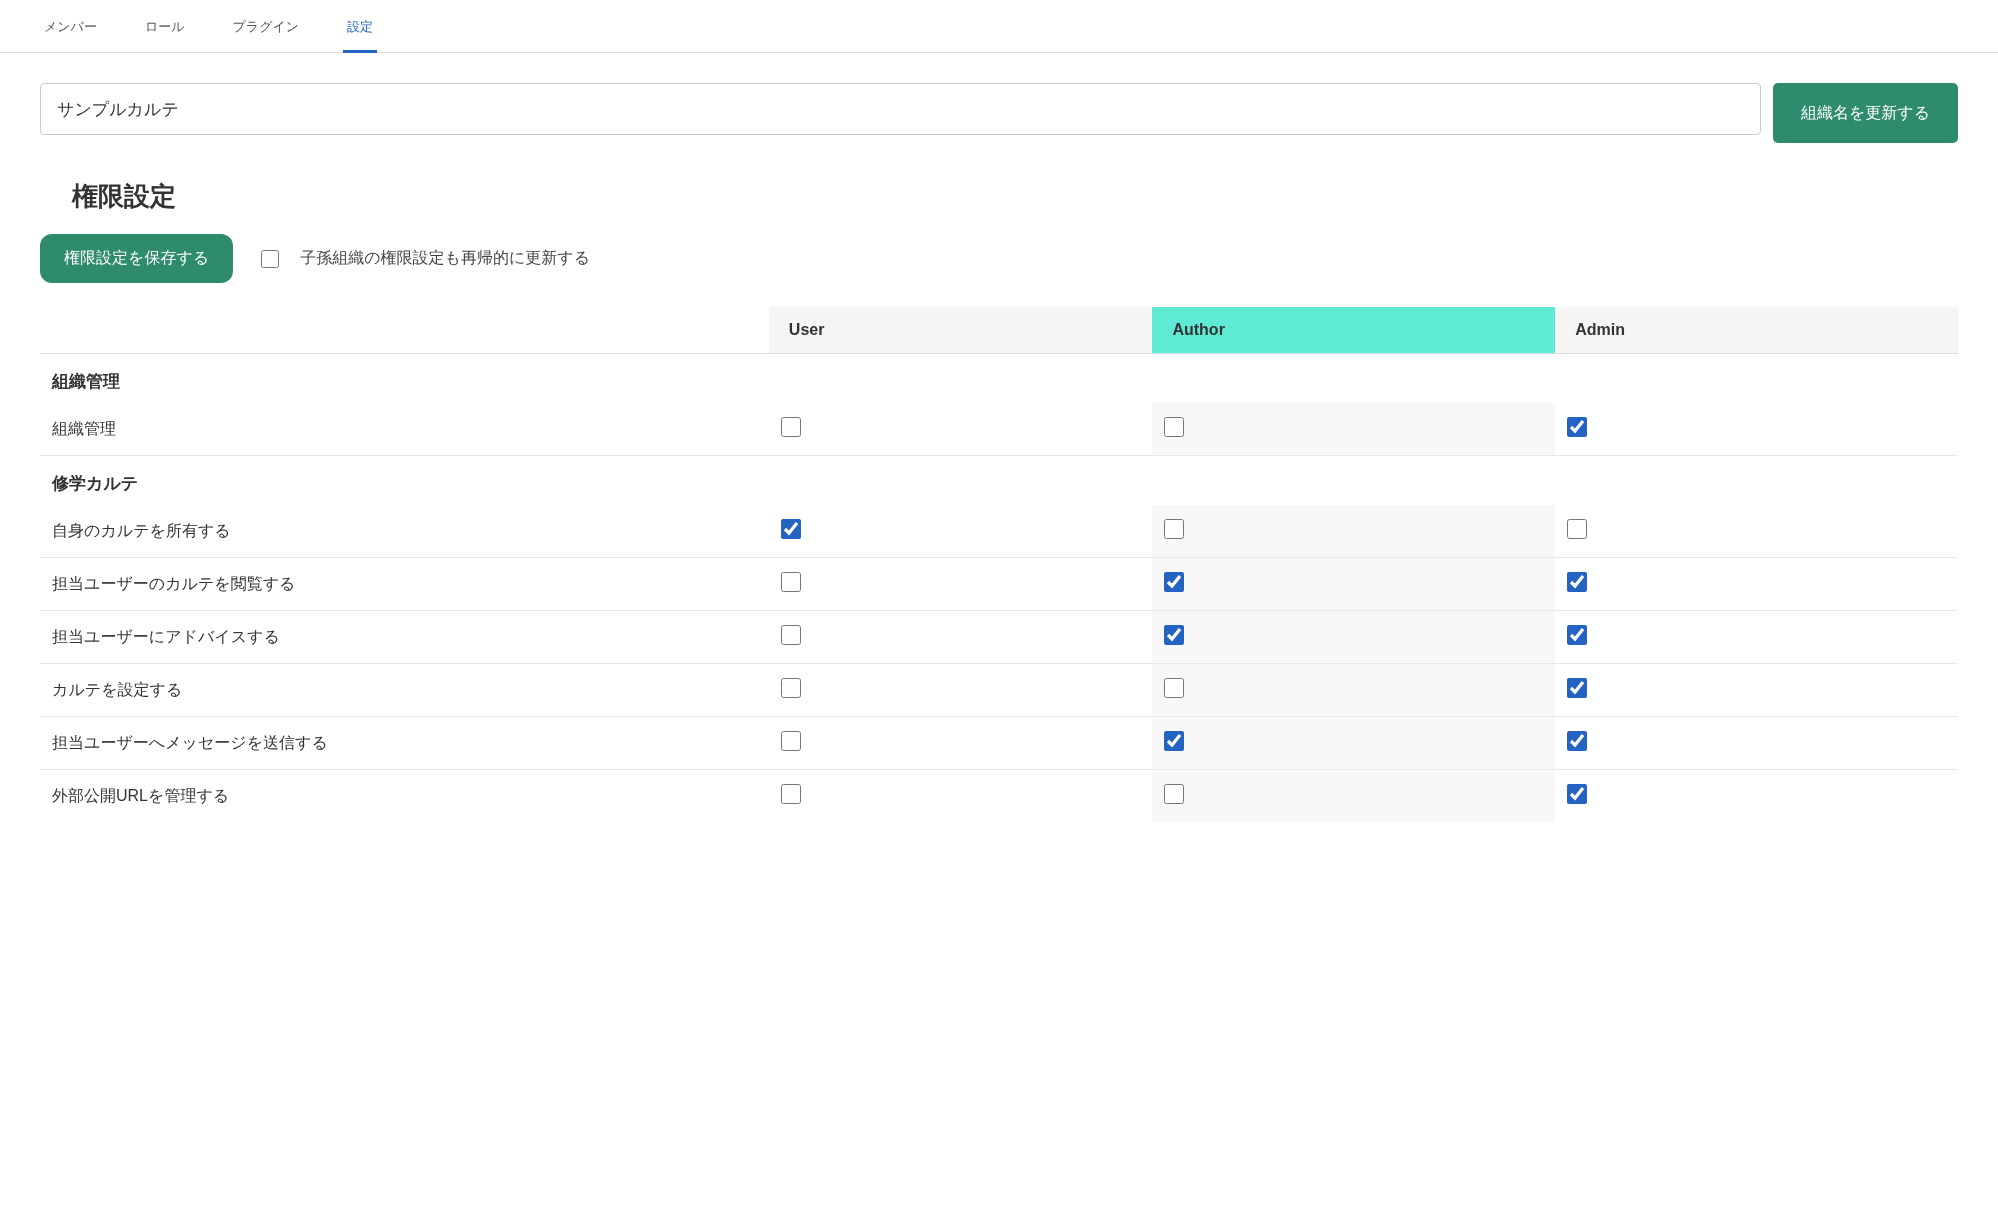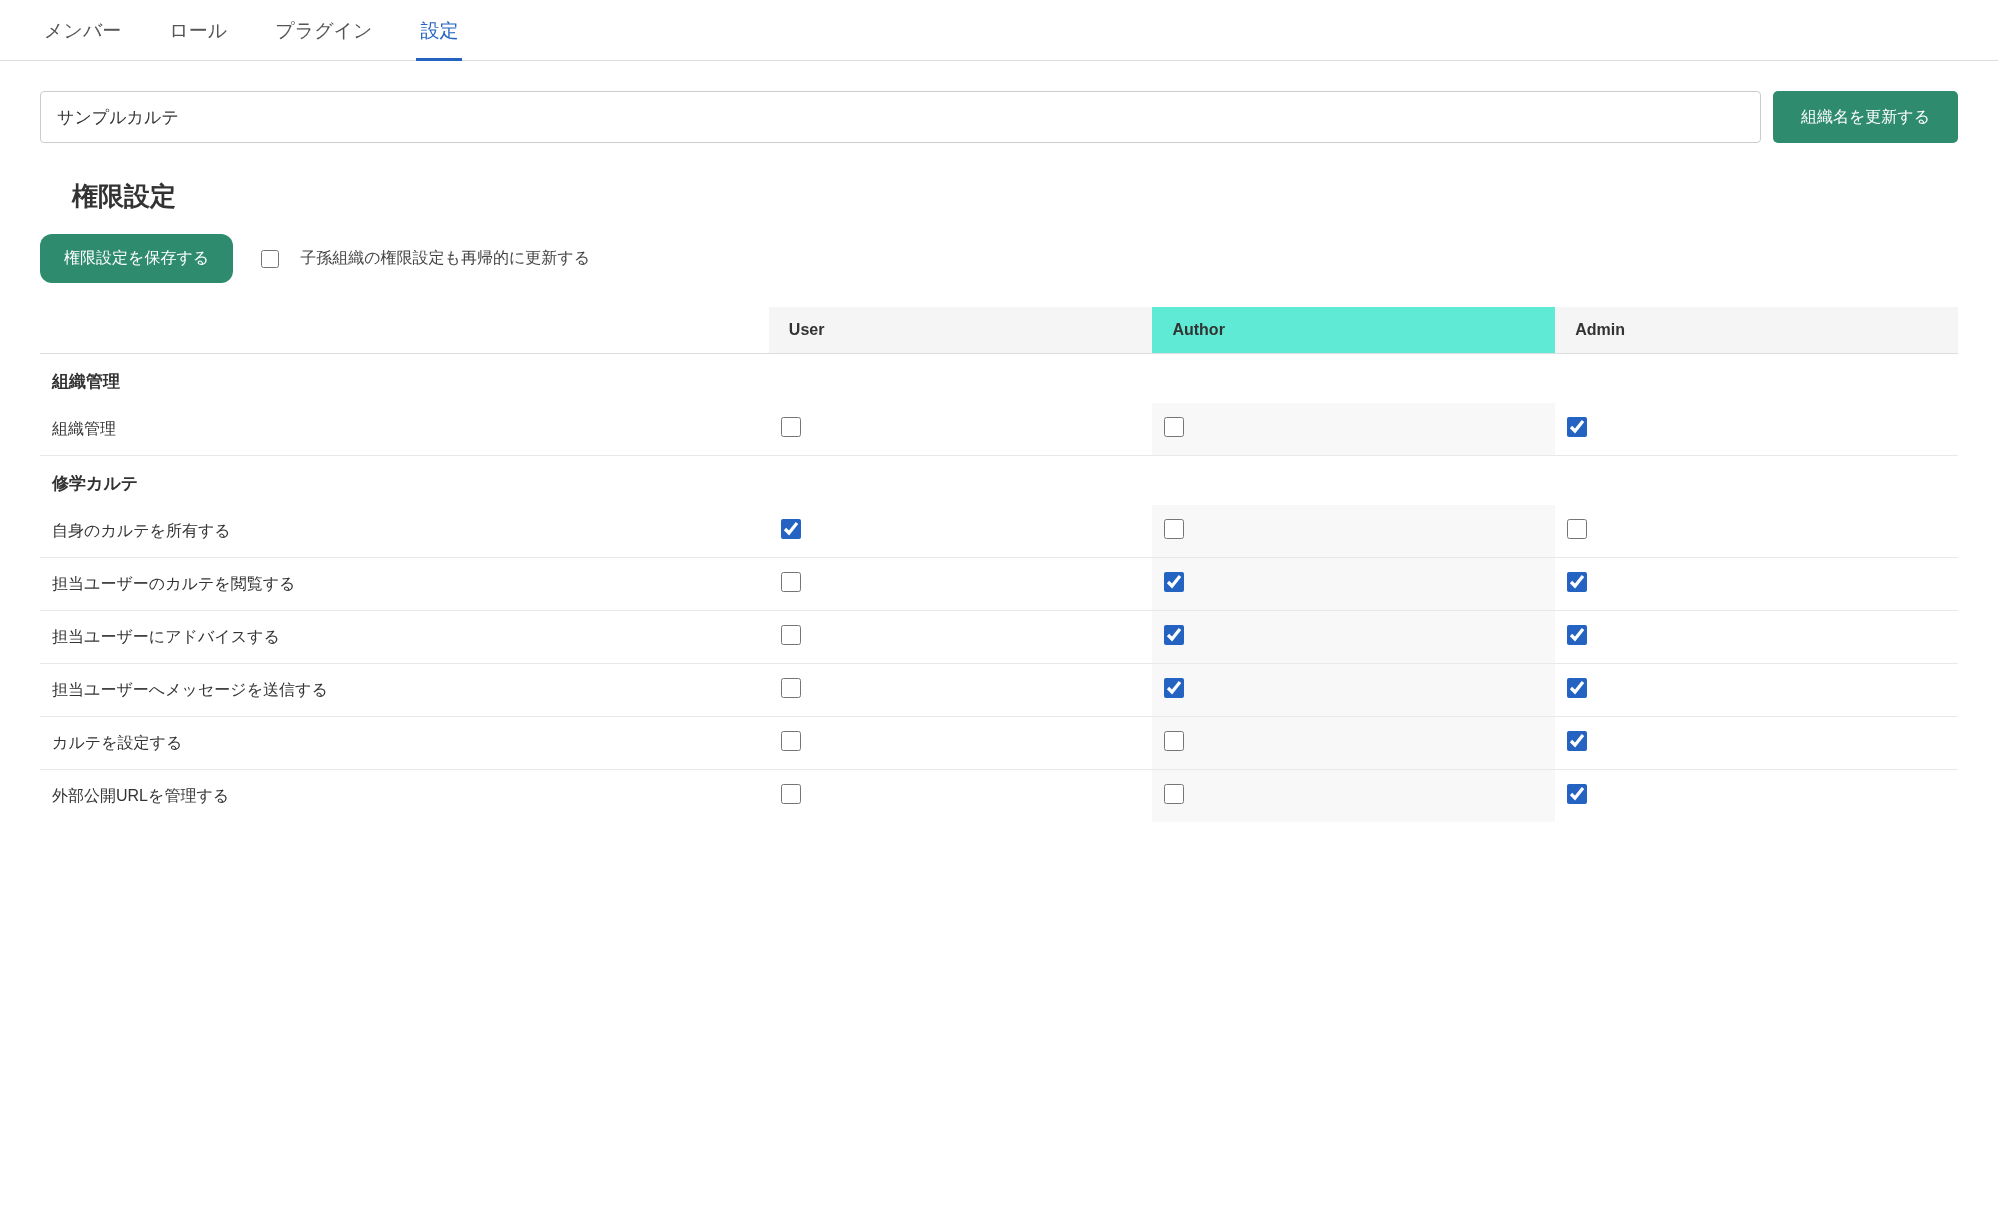--- a/index.html
+++ b/index.html
@@ -12,21 +12,21 @@
 
     
     .tabs {
       display: flex;
       border-bottom: 1px solid #ddd;
       padding: 0 40px;
       gap: 40px;
     }
     .tab-item {
       padding: 18px 4px 14px;
-      font-size: 19px;
+      font-size: 13px;
       cursor: pointer;
       color: #555;
       border-bottom: 3px solid transparent;
       margin-bottom: -1px;
       text-decoration: none;
     }
     .tab-item.active {
       color: #2563C2;
       border-bottom: 3px solid #2563C2;
       font-weight: 500;
@@ -57,21 +57,21 @@
     .update-btn {
       background: #2e8b6e;
       color: #fff;
       border: none;
       border-radius: 5px;
       padding: 0 28px;
       font-size: 16px;
       font-family: inherit;
       cursor: pointer;
       white-space: nowrap;
-      height: 52px;
+      height: 60px;
     }
 
     
     .section-title {
       font-size: 26px;
       font-weight: bold;
       margin-bottom: 20px;
       margin-left: 32px;
     }
 
@@ -250,38 +250,38 @@
           <input type="checkbox" style="">
         </td>
         <td class="cb-cell">
           <input type="checkbox" checked="" style="">
         </td>
         <td class="cb-cell">
           <input type="checkbox" checked="" style="">
         </td>
       </tr>
         <tr class="data-row">
+        <td>カルテを設定する</td>
+        <td class="cb-cell">
+          <input type="checkbox" style="">
+        </td>
+        <td class="cb-cell">
+          <input type="checkbox" style="">
+        </td>
+        <td class="cb-cell">
+          <input type="checkbox" checked="" style="">
+        </td>
+      </tr>
+        <tr class="data-row">
         <td>担当ユーザーへメッセージを送信する</td>
         <td class="cb-cell">
           <input type="checkbox" style="">
         </td>
         <td class="cb-cell">
           <input type="checkbox" checked="" style="">
-        </td>
-        <td class="cb-cell">
-          <input type="checkbox" checked="" style="">
-        </td>
-      </tr>
-        <tr class="data-row">
-        <td>カルテを設定する</td>
-        <td class="cb-cell">
-          <input type="checkbox" style="">
-        </td>
-        <td class="cb-cell">
-          <input type="checkbox" style="">
         </td>
         <td class="cb-cell">
           <input type="checkbox" checked="" style="">
         </td>
       </tr>
         <tr class="data-row highlighted-row">
         <td>外部公開URLを管理する</td>
         <td class="cb-cell">
           <input type="checkbox" style="">
         </td>

